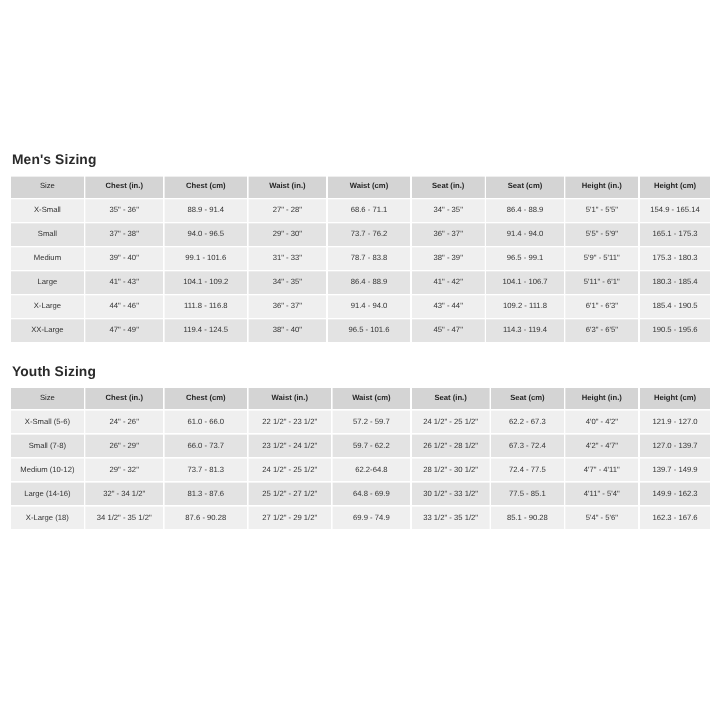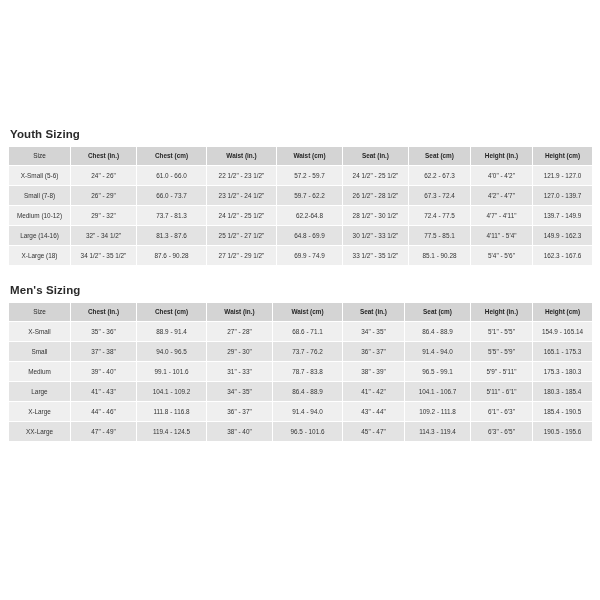--- a/index.html
+++ b/index.html
@@ -86,20 +86,118 @@
   .youth-table col.c5 { width: 66px; }
   .youth-table col.c6 { width: 62px; }
   .youth-table col.c7 { width: 62px; }
   .youth-table col.c8 { width: 60px; }
 </style>
 </head>
 <body>
 
 <div class="page">
   <div class="content">
+
+    <div class="section">
+      <div class="section-title">Men's Sizing</div>
+      <table class="size-table mens-table">
+        <colgroup>
+          <col class="c0">
+            <col class="c1">
+            <col class="c2">
+            <col class="c3">
+            <col class="c4">
+            <col class="c5">
+            <col class="c6">
+            <col class="c7">
+            <col class="c8">
+        </colgroup>
+        <thead>
+          <tr>
+            <th class="first-col">Size</th>
+            <th>Chest (in.)</th>
+            <th>Chest (cm)</th>
+            <th>Waist (in.)</th>
+            <th>Waist (cm)</th>
+            <th>Seat (in.)</th>
+            <th>Seat (cm)</th>
+            <th>Height (in.)</th>
+            <th>Height (cm)</th>
+          </tr>
+        </thead>
+        <tbody>
+          <tr>
+            <td class="first-col">X-Small</td>
+            <td>35" - 36"</td>
+            <td>88.9 - 91.4</td>
+            <td>27" - 28"</td>
+            <td>68.6 - 71.1</td>
+            <td>34" - 35"</td>
+            <td>86.4 - 88.9</td>
+            <td>5'1" - 5'5"</td>
+            <td>154.9 - 165.14</td>
+          </tr>
+          <tr>
+            <td class="first-col">Small</td>
+            <td>37" - 38"</td>
+            <td>94.0 - 96.5</td>
+            <td>29" - 30"</td>
+            <td>73.7 - 76.2</td>
+            <td>36" - 37"</td>
+            <td>91.4 - 94.0</td>
+            <td>5'5" - 5'9"</td>
+            <td>165.1 - 175.3</td>
+          </tr>
+          <tr>
+            <td class="first-col">Medium</td>
+            <td>39" - 40"</td>
+            <td>99.1 - 101.6</td>
+            <td>31" - 33"</td>
+            <td>78.7 - 83.8</td>
+            <td>38" - 39"</td>
+            <td>96.5 - 99.1</td>
+            <td>5'9" - 5'11"</td>
+            <td>175.3 - 180.3</td>
+          </tr>
+          <tr>
+            <td class="first-col">Large</td>
+            <td>41" - 43"</td>
+            <td>104.1 - 109.2</td>
+            <td>34" - 35"</td>
+            <td>86.4 - 88.9</td>
+            <td>41" - 42"</td>
+            <td>104.1 - 106.7</td>
+            <td>5'11" - 6'1"</td>
+            <td>180.3 - 185.4</td>
+          </tr>
+          <tr>
+            <td class="first-col">X-Large</td>
+            <td>44" - 46"</td>
+            <td>111.8 - 116.8</td>
+            <td>36" - 37"</td>
+            <td>91.4 - 94.0</td>
+            <td>43" - 44"</td>
+            <td>109.2 - 111.8</td>
+            <td>6'1" - 6'3"</td>
+            <td>185.4 - 190.5</td>
+          </tr>
+          <tr>
+            <td class="first-col">XX-Large</td>
+            <td>47" - 49"</td>
+            <td>119.4 - 124.5</td>
+            <td>38" - 40"</td>
+            <td>96.5 - 101.6</td>
+            <td>45" - 47"</td>
+            <td>114.3 - 119.4</td>
+            <td>6'3" - 6'5"</td>
+            <td>190.5 - 195.6</td>
+          </tr>
+        </tbody>
+      </table>
+    </div>
 
     <div class="section">
       <div class="section-title">Youth Sizing</div>
       <table class="size-table youth-table">
         <colgroup>
           <col class="c0">
             <col class="c1">
             <col class="c2">
             <col class="c3">
             <col class="c4">
@@ -174,112 +272,14 @@
             <td>69.9 - 74.9</td>
             <td>33 1/2" - 35 1/2"</td>
             <td>85.1 - 90.28</td>
             <td>5'4" - 5'6"</td>
             <td>162.3 - 167.6</td>
           </tr>
         </tbody>
       </table>
     </div>
 
-    <div class="section">
-      <div class="section-title">Men's Sizing</div>
-      <table class="size-table mens-table">
-        <colgroup>
-          <col class="c0">
-            <col class="c1">
-            <col class="c2">
-            <col class="c3">
-            <col class="c4">
-            <col class="c5">
-            <col class="c6">
-            <col class="c7">
-            <col class="c8">
-        </colgroup>
-        <thead>
-          <tr>
-            <th class="first-col">Size</th>
-            <th>Chest (in.)</th>
-            <th>Chest (cm)</th>
-            <th>Waist (in.)</th>
-            <th>Waist (cm)</th>
-            <th>Seat (in.)</th>
-            <th>Seat (cm)</th>
-            <th>Height (in.)</th>
-            <th>Height (cm)</th>
-          </tr>
-        </thead>
-        <tbody>
-          <tr>
-            <td class="first-col">X-Small</td>
-            <td>35" - 36"</td>
-            <td>88.9 - 91.4</td>
-            <td>27" - 28"</td>
-            <td>68.6 - 71.1</td>
-            <td>34" - 35"</td>
-            <td>86.4 - 88.9</td>
-            <td>5'1" - 5'5"</td>
-            <td>154.9 - 165.14</td>
-          </tr>
-          <tr>
-            <td class="first-col">Small</td>
-            <td>37" - 38"</td>
-            <td>94.0 - 96.5</td>
-            <td>29" - 30"</td>
-            <td>73.7 - 76.2</td>
-            <td>36" - 37"</td>
-            <td>91.4 - 94.0</td>
-            <td>5'5" - 5'9"</td>
-            <td>165.1 - 175.3</td>
-          </tr>
-          <tr>
-            <td class="first-col">Medium</td>
-            <td>39" - 40"</td>
-            <td>99.1 - 101.6</td>
-            <td>31" - 33"</td>
-            <td>78.7 - 83.8</td>
-            <td>38" - 39"</td>
-            <td>96.5 - 99.1</td>
-            <td>5'9" - 5'11"</td>
-            <td>175.3 - 180.3</td>
-          </tr>
-          <tr>
-            <td class="first-col">Large</td>
-            <td>41" - 43"</td>
-            <td>104.1 - 109.2</td>
-            <td>34" - 35"</td>
-            <td>86.4 - 88.9</td>
-            <td>41" - 42"</td>
-            <td>104.1 - 106.7</td>
-            <td>5'11" - 6'1"</td>
-            <td>180.3 - 185.4</td>
-          </tr>
-          <tr>
-            <td class="first-col">X-Large</td>
-            <td>44" - 46"</td>
-            <td>111.8 - 116.8</td>
-            <td>36" - 37"</td>
-            <td>91.4 - 94.0</td>
-            <td>43" - 44"</td>
-            <td>109.2 - 111.8</td>
-            <td>6'1" - 6'3"</td>
-            <td>185.4 - 190.5</td>
-          </tr>
-          <tr>
-            <td class="first-col">XX-Large</td>
-            <td>47" - 49"</td>
-            <td>119.4 - 124.5</td>
-            <td>38" - 40"</td>
-            <td>96.5 - 101.6</td>
-            <td>45" - 47"</td>
-            <td>114.3 - 119.4</td>
-            <td>6'3" - 6'5"</td>
-            <td>190.5 - 195.6</td>
-          </tr>
-        </tbody>
-      </table>
-    </div>
-
   </div>
 </div>
 
 </body></html>

